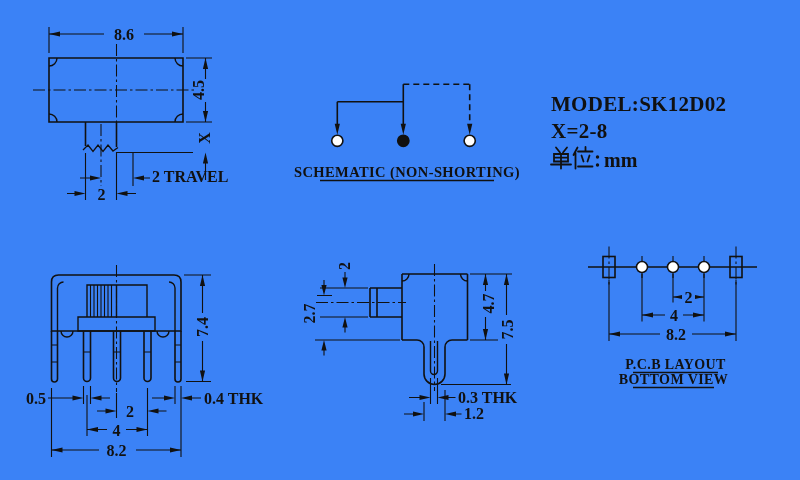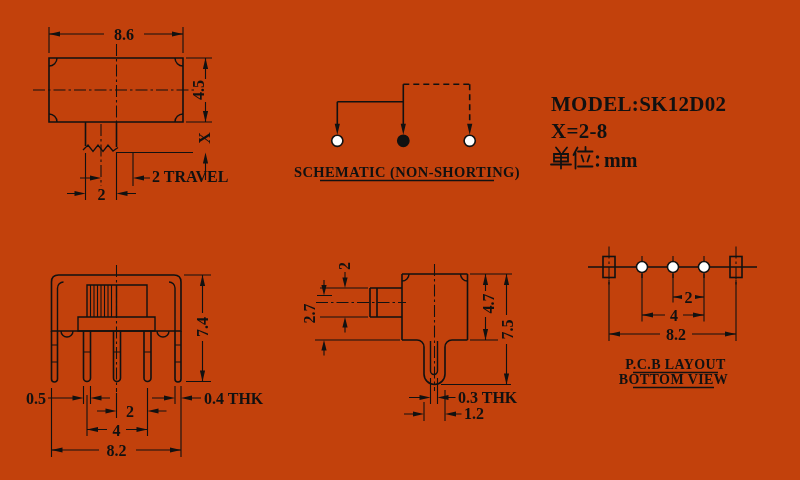--- a/index.html
+++ b/index.html
@@ -1,16 +1,16 @@
 <!DOCTYPE html>
 <html><head>
 <meta charset="utf-8">
 <style>
   html,body{margin:0;padding:0;background:#ffffff;}
-  .canvas{position:relative;width:800px;height:480px;background:#c2410c;overflow:hidden;}
+  .canvas{position:relative;width:800px;height:480px;background:#3b82f6;overflow:hidden;}
   svg{display:block;}
   .ink{stroke:#111111;fill:none;}
   .w16{stroke-width:1.6;}
   .w14{stroke-width:1.4;}
   .w11{stroke-width:1.1;}
   .cl{stroke:#111111;fill:none;stroke-width:1.05;stroke-dasharray:12 3 2.5 3;}
   .dash{stroke:#111111;fill:none;stroke-width:1.6;stroke-dasharray:6 4;}
   .ah{fill:#111111;stroke:none;}
   text{fill:#111111;font-family:"Liberation Serif","DejaVu Serif",serif;font-weight:700;}
   .dim{font-size:16px;}

